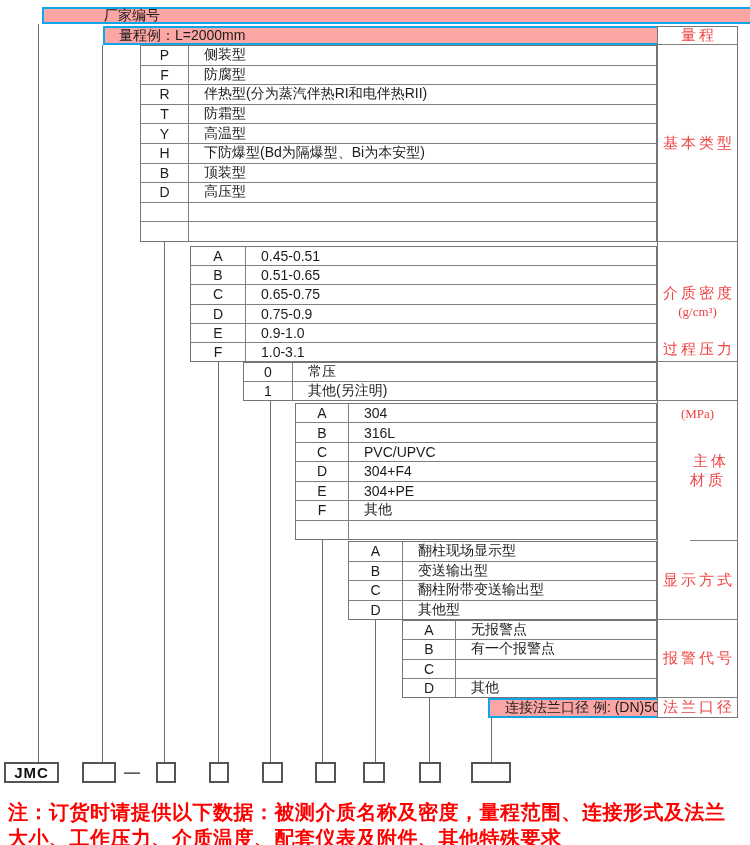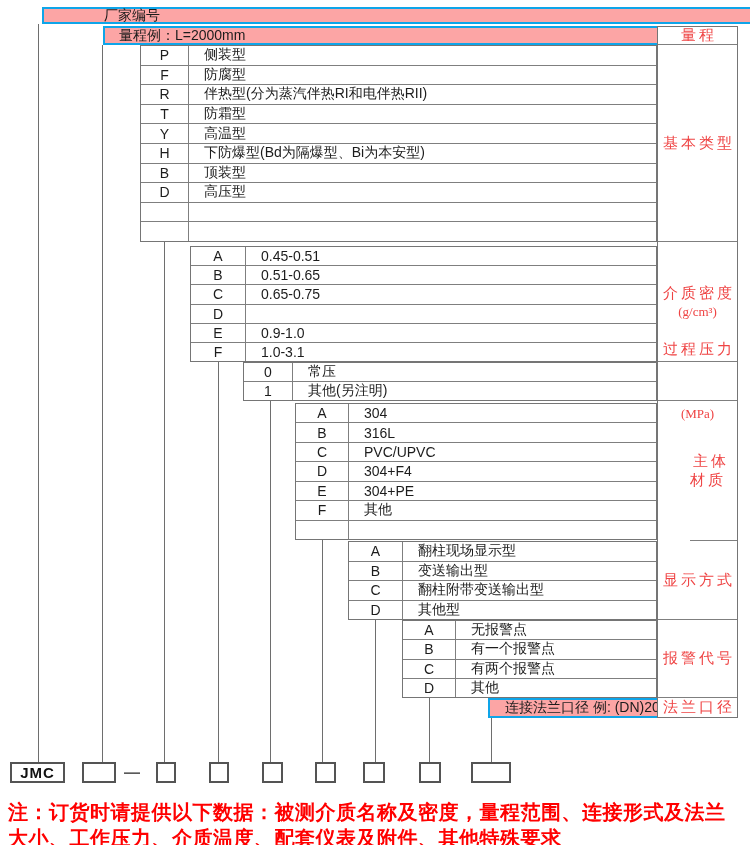--- a/index.html
+++ b/index.html
@@ -116,20 +116,21 @@
       <div class="row">
         <div class="code" style="width: 55px;">B</div>
         <div class="desc">0.51-0.65</div>
       </div>
       <div class="row">
         <div class="code" style="width: 55px;">C</div>
         <div class="desc">0.65-0.75</div>
       </div>
       <div class="row">
         <div class="code" style="width: 55px;">D</div>
+        <div class="desc">0.75-0.9</div>
       </div>
       <div class="row">
         <div class="code" style="width: 55px;">E</div>
         <div class="desc">0.9-1.0</div>
       </div>
       <div class="row">
         <div class="code" style="width: 55px;">F</div>
         <div class="desc">1.0-3.1</div>
       </div>
     </div>
@@ -199,30 +200,29 @@
       <div class="row">
         <div class="code" style="width: 53px;">A</div>
         <div class="desc">无报警点</div>
       </div>
       <div class="row">
         <div class="code" style="width: 53px;">B</div>
         <div class="desc">有一个报警点</div>
       </div>
       <div class="row">
         <div class="code" style="width: 53px;">C</div>
-        <div class="desc">有两个报警点</div>
       </div>
       <div class="row">
         <div class="code" style="width: 53px;">D</div>
         <div class="desc">其他</div>
       </div>
     </div>
 
   <div class="obox plainrow" style="left:453px; top:698px; width:204px; height:20px; padding-left:15px;">
-    <span>连接法兰口径 例: (DN)20</span>
+    <span>连接法兰口径 例: (DN)50</span>
   </div>
 
   <div class="labelcol">
     <div class="labelcell" style="height:18px;">
       <span>量程</span>
     </div>
     <div class="labelcell" style="height:197px;">
       <span>基本类型</span>
     </div>
     <div class="labelcell" style="height:120px;">
@@ -250,21 +250,21 @@
   <div class="vline" style="left:38px;  top:24px;  height:738px;"></div>
   <div class="vline" style="left:102px; top:45px;  height:717px;"></div>
   <div class="vline" style="left:164px; top:242px; height:520px;"></div>
   <div class="vline" style="left:218px; top:362px; height:400px;"></div>
   <div class="vline" style="left:270px; top:401px; height:361px;"></div>
   <div class="vline" style="left:322px; top:540px; height:222px;"></div>
   <div class="vline" style="left:375px; top:620px; height:142px;"></div>
   <div class="vline" style="left:429px; top:698px; height:64px;"></div>
   <div class="vline" style="left:491px; top:718px; height:44px;"></div>
 
-  <div class="mbox prefix" style="left:10px; width:55px;">
+  <div class="mbox prefix" style="left:4px; width:55px;">
     <span>JMC</span>
   </div>
   <div class="mbox" style="left:82px;  width:34px;"></div>
   <div class="dash" style="left:119px; width:26px;">
     <span>—</span>
   </div>
   <div class="mbox" style="left:156px; width:20px;"></div>
   <div class="mbox" style="left:209px; width:20px;"></div>
   <div class="mbox" style="left:262px; width:21px;"></div>
   <div class="mbox" style="left:315px; width:21px;"></div>

